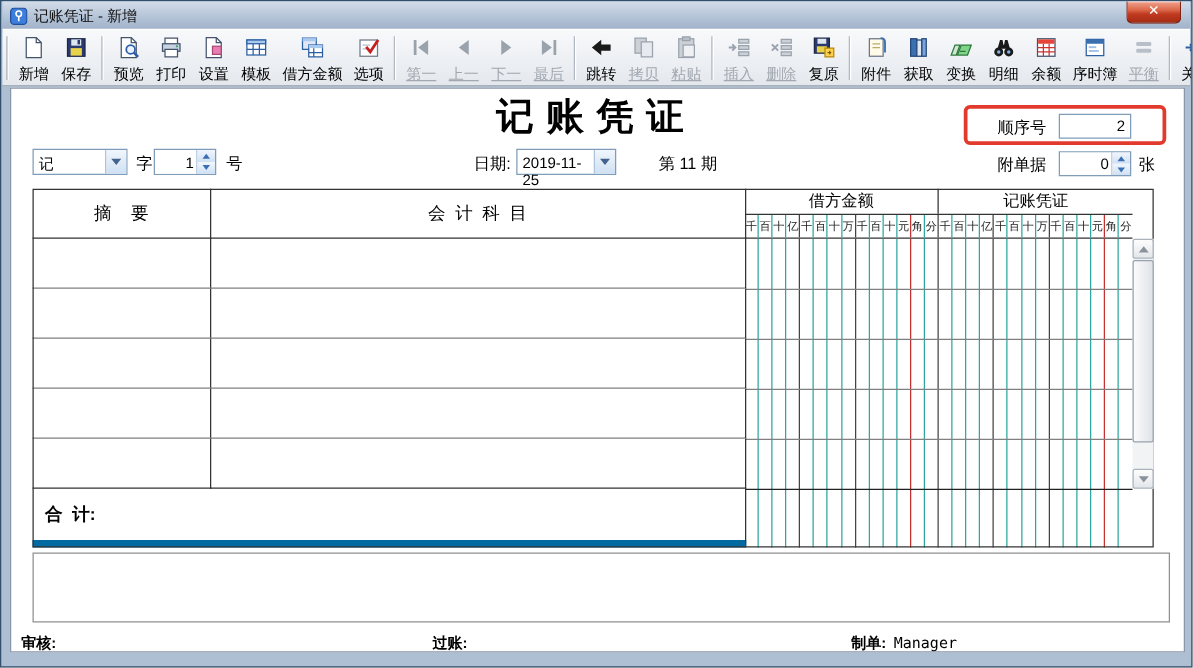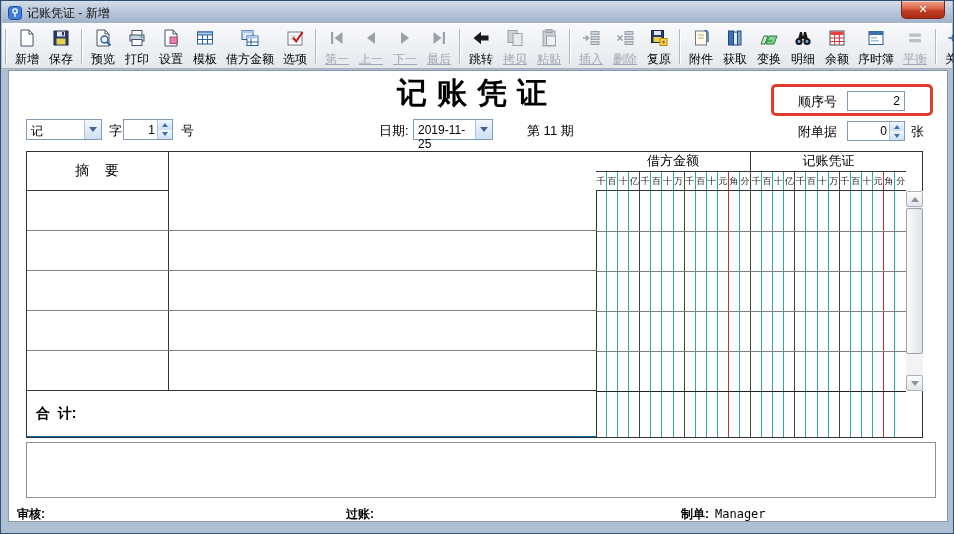--- a/index.html
+++ b/index.html
@@ -69,21 +69,21 @@
   .tbl-outline { left:25px; top:150px; width:897px; height:287px; border:1px solid #333; pointer-events:none; }
   .hdr-cell { top:150px; height:40px; border-right:1px solid #333; border-bottom:1px solid #333;
               display:flex; align-items:center; justify-content:center; font-size:14px; white-space:pre; }
   .hdr-sum { left:25px; width:143px; }
   .hdr-acc { left:167px; width:429px; }
   .cell { height:40px; border-right:1px solid #333; border-bottom:1px solid #808080; cursor:text; }
   .cell.sum { left:25px; width:143px; }
   .cell.acc { left:167px; width:429px; }
   .cell.lastrow { border-bottom-color:#333; }
   .total-left { left:25px; top:390px; width:571px; height:47px; border-right:1px solid #333;
-                border-bottom:2px solid #0369a1; font-size:14px; font-weight:bold;
+                border-bottom:6px solid #0369a1; font-size:14px; font-weight:bold;
                 display:flex; align-items:center; padding-left:10px; white-space:pre; }
   .amount-area { left:595px; top:150px; width:310px; height:287px; display:flex; flex-direction:column; }
   .amt-titles { height:21px; display:flex; border-bottom:1px solid #333; }
   .amt-title { width:50%; text-align:center; font-size:13px; line-height:20px; }
   .amt-title:first-child { border-right:1px solid #333; }
   .digit-header { height:19px; display:flex; border-bottom:1px solid #333; }
   .digit-body { flex:1; display:flex; position:relative; }
   .dcell { width:11.08px; flex:0 0 auto; font-size:9px; color:#222; text-align:center; line-height:18px;
            overflow:hidden; }
   .b-tl { border-right:1px solid #2da89e; }
@@ -440,20 +440,21 @@
   <div class="abs field attach-spin">
     <input class="spin-val" readonly="" value="0" style="">
     <span class="spin-btns">
       <span class="spin-b up"></span>
       <span class="spin-b dn"></span>
     </span>
   </div>
   <span class="abs lbl attach-unit">张</span>
 
   <div class="abs hdr-cell hdr-sum">摘    要</div>
+  <div class="abs hdr-cell hdr-acc">会  计  科  目</div>
 
   <div class="abs amount-area">
     <div class="amt-titles">
       <div class="amt-title">借方金额</div>
       <div class="amt-title">记账凭证</div>
     </div>
     <div class="digit-header" id="digit-header">
         <div class="dcell b-tl">千</div>
         <div class="dcell b-tl">百</div>
         <div class="dcell b-tl">十</div>

